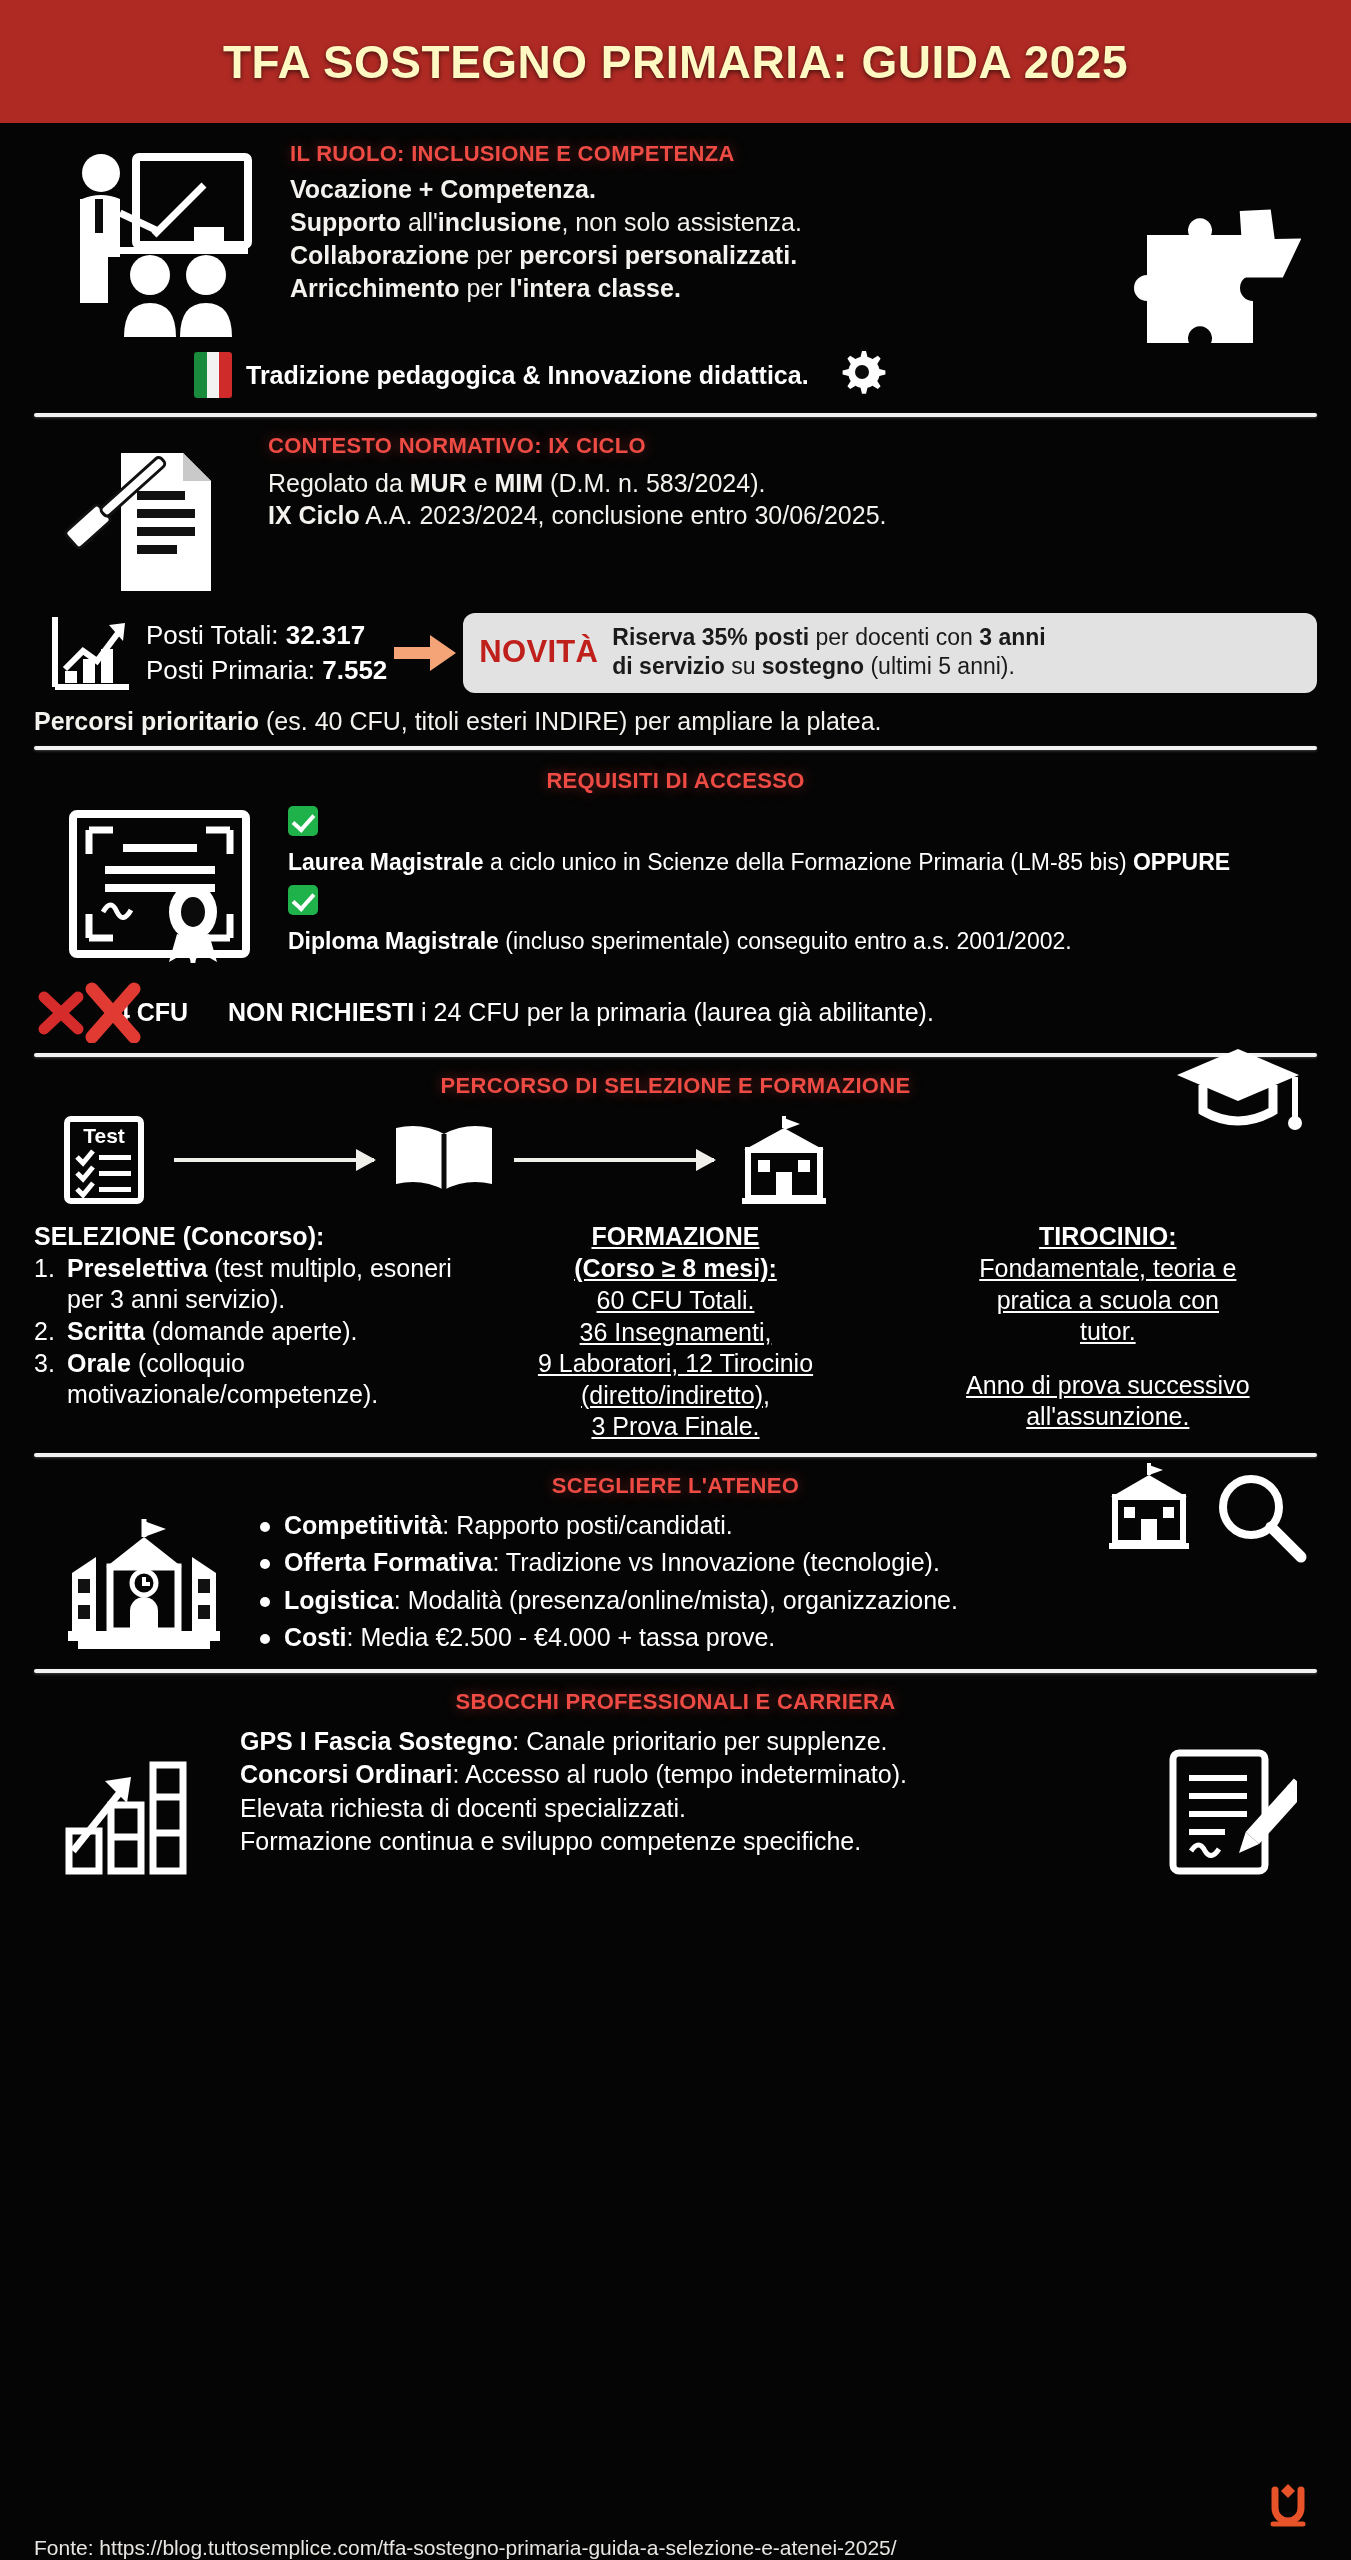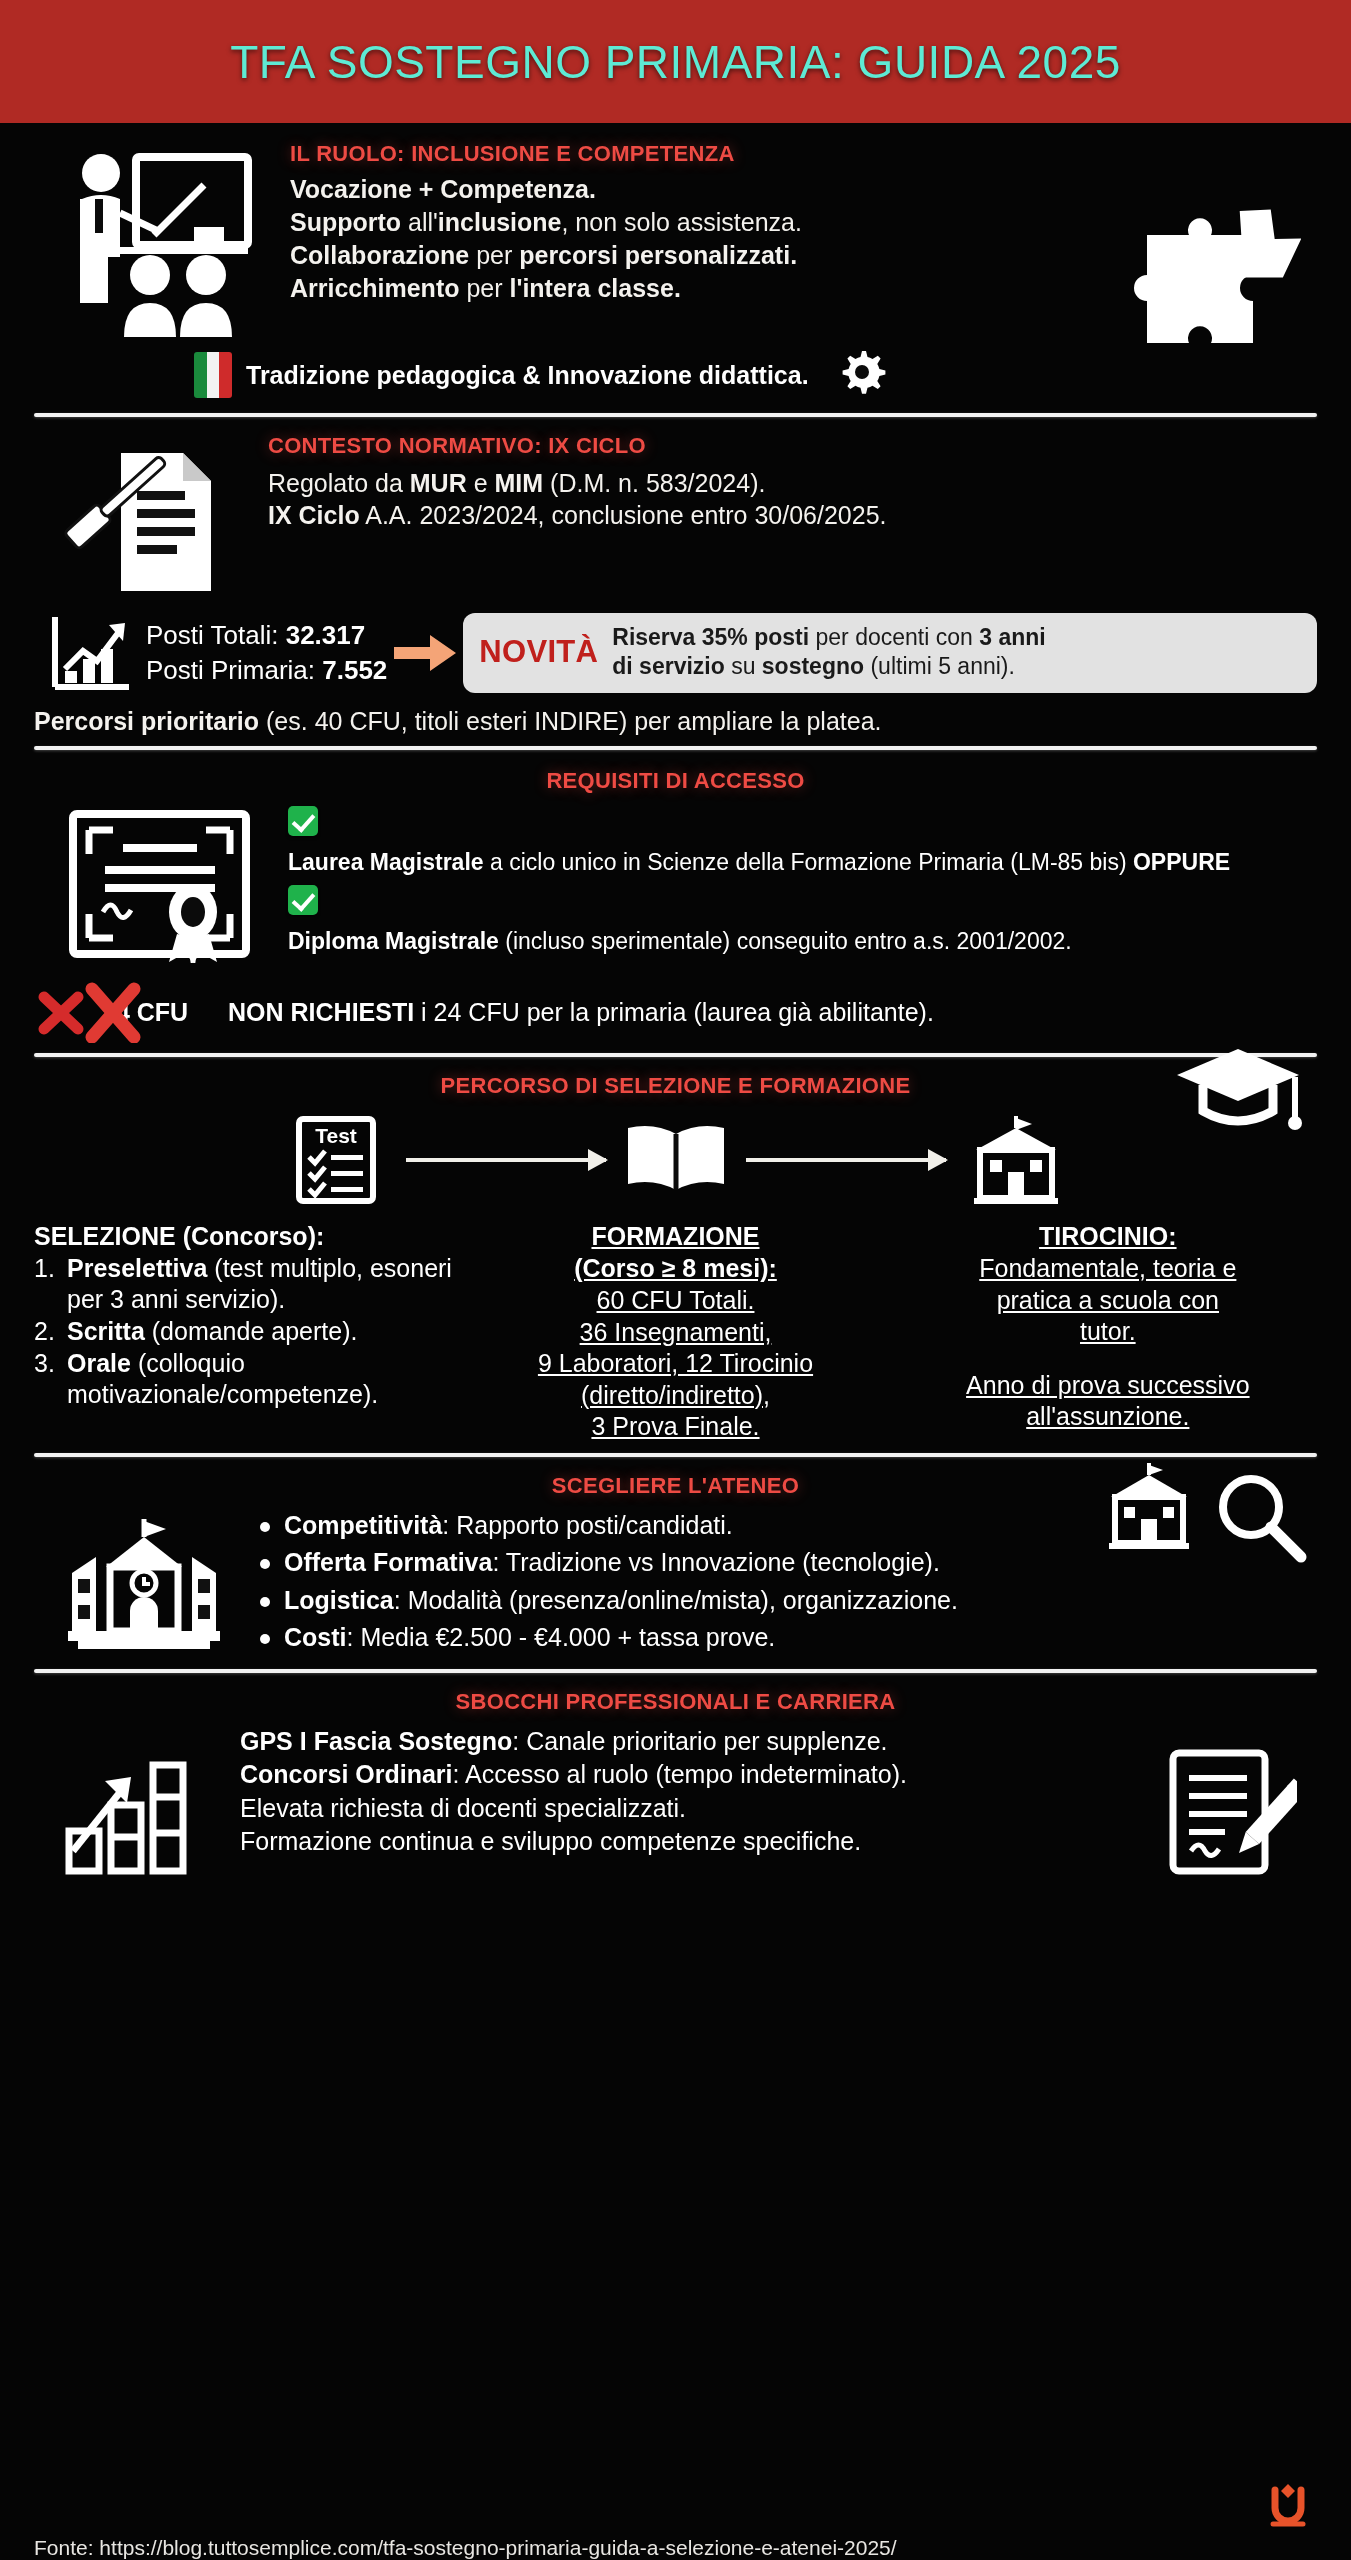--- a/index.html
+++ b/index.html
@@ -13,22 +13,22 @@
   .page { width:1351px; height:2560px; background:#050505; position:relative; display:flex; flex-direction:column; }
 
   
   .header {
     background:#b02a24;
     height:123px;
     display:flex; align-items:center; justify-content:center;
     flex:0 0 auto;
   }
   .header h1 {
-    font-size:46px; font-weight:normal; letter-spacing:0.5px;
-    color:#5eead4; text-transform:uppercase;
+    font-size:46px; font-weight:bold; letter-spacing:0.5px;
+    color:#fef9c3; text-transform:uppercase;
     text-shadow:0 2px 5px rgba(0,0,0,.6);
   }
 
   .body { padding:0 34px; flex:1 1 auto; display:flex; flex-direction:column; }
 
   .divider { height:4px; background:#f2f2f2; margin:10px 0 10px 0; border-radius:2px; box-shadow:0 1px 3px rgba(255,255,255,.25); }
 
   .sec-title {
     color:#ee4b44; font-weight:bold; font-size:22px;
     text-transform:uppercase; text-align:center;
@@ -77,21 +77,21 @@
   .s3-list { flex:1 1 auto; padding-right:6px; }
   .chk-item { display:flex; gap:12px; font-size:23px; line-height:1.26; margin-bottom:4px;flex-direction:column; }
   .chk { width:30px; height:30px; flex:0 0 30px; background:#1fb24b; border-radius:5px; position:relative; margin-top:4px; box-shadow:0 2px 3px rgba(0,0,0,.5); }
   .chk:after { content:""; position:absolute; left:9px; top:4px; width:9px; height:17px; border:solid #fff; border-width:0 4px 4px 0; transform:rotate(42deg); }
   .cfu-row { display:flex; align-items:center; gap:0px; margin-top:18px; }
   .cfu-x { width:120px; flex:0 0 120px; position:relative; height:62px; }
   .cfu-text { font-size:25px; }
 
   
   .s4 { padding-top:6px; position:relative; }
-  .flow { display:flex; align-items:center; justify-content:center; gap:0; margin-top:14px; position:relative; }
+  .flow { display:flex; align-items:center; gap:0; margin-top:14px; position:relative; }
   .flow-node { width:140px; display:flex; justify-content:center; }
   .flow-line { flex:0 0 200px; height:4px; background:#f1efe9; position:relative; }
   .flow-line:after { content:""; position:absolute; right:-2px; top:-9px; border-left:20px solid #f1efe9; border-top:11px solid transparent; border-bottom:11px solid transparent; }
   .cap { position:absolute; right:10px; top:-14px; }
   .cols { display:flex; gap:14px; margin-top:14px; }
   .col { flex:1 1 0; }
   .col-h { font-weight:bold; font-size:25px; line-height:1.2; margin-bottom:2px; }
   .col-c { text-align:center;text-decoration:underline; }
   .ol { list-style:none; font-size:25px; line-height:1.24; }
   .ol li { display:flex; gap:7px; margin-bottom:1px; }

